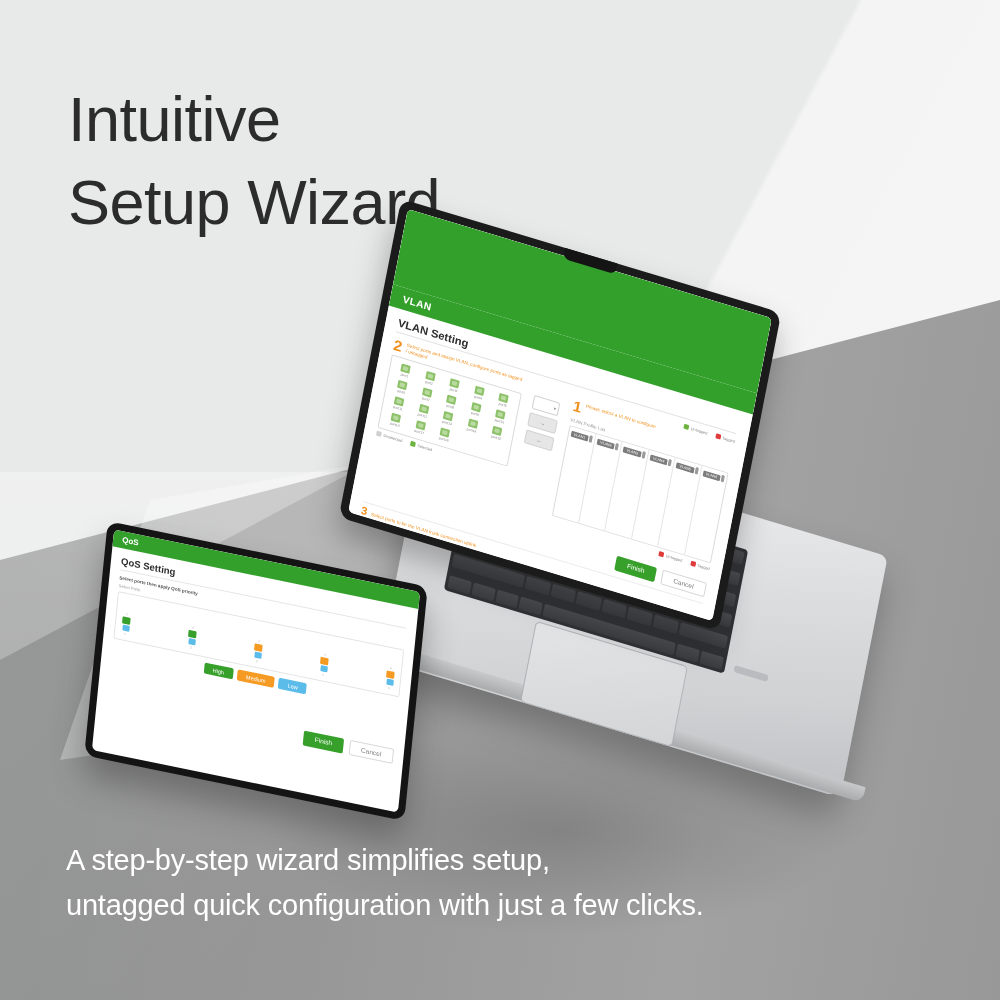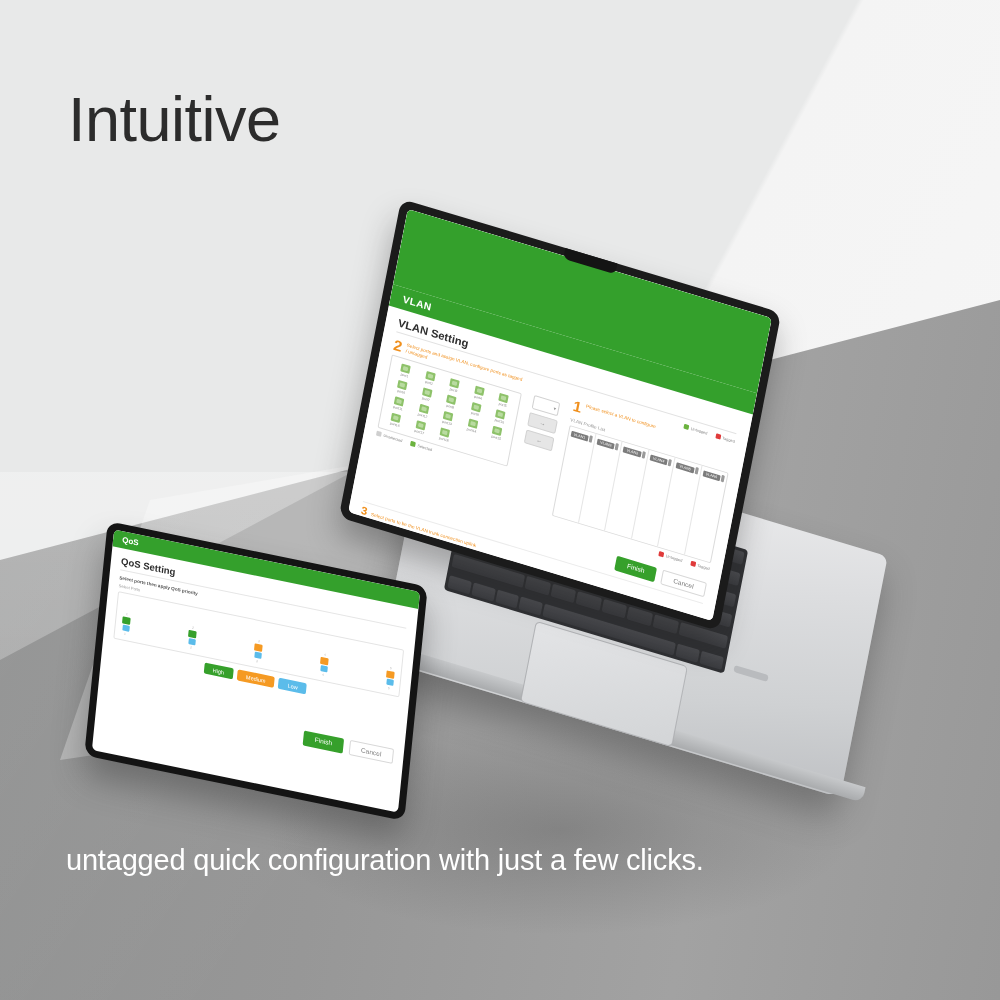--- a/index.html
+++ b/index.html
@@ -171,20 +171,21 @@
   <div class="bg-top"></div>
   <div class="bg-diag-light"></div>
   <div class="bg-table"></div>
   <div class="bg-table-shine"></div>
   <div class="bg-wedge"></div>
   <div class="bg-wedge2"></div>
   <div class="bg-softshadow"></div>
 
   <div class="headline">
     <div>Intuitive</div>
+    <div>Setup Wizard</div>
   </div>
 
   <div class="laptop">
 
     <div class="lap-base"></div>
     <div class="lap-base-front"></div>
     <div class="lap-kb">
       <div class="kb-row">
         <div class="kb-key"></div>
           <div class="kb-key"></div>
@@ -529,16 +530,17 @@
             <span class="btn btn-ok">Finish</span>
             <span class="btn btn-cancel">Cancel</span>
           </div>
         </div>
 
       </div>
     </div>
   </div>
 
   <div class="caption">
+    <div>A step-by-step wizard simplifies setup,</div>
     <div>untagged quick configuration with just a few clicks.</div>
   </div>
 
 </div>
 
 </body></html>

